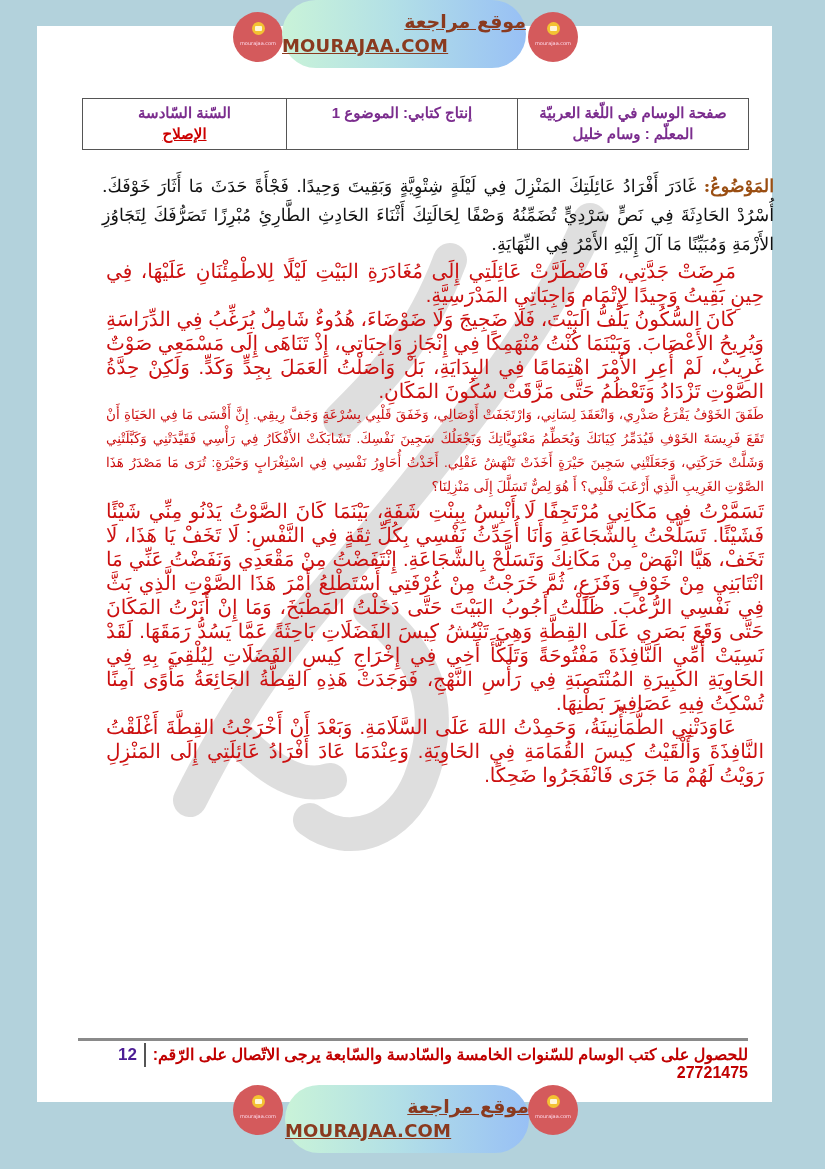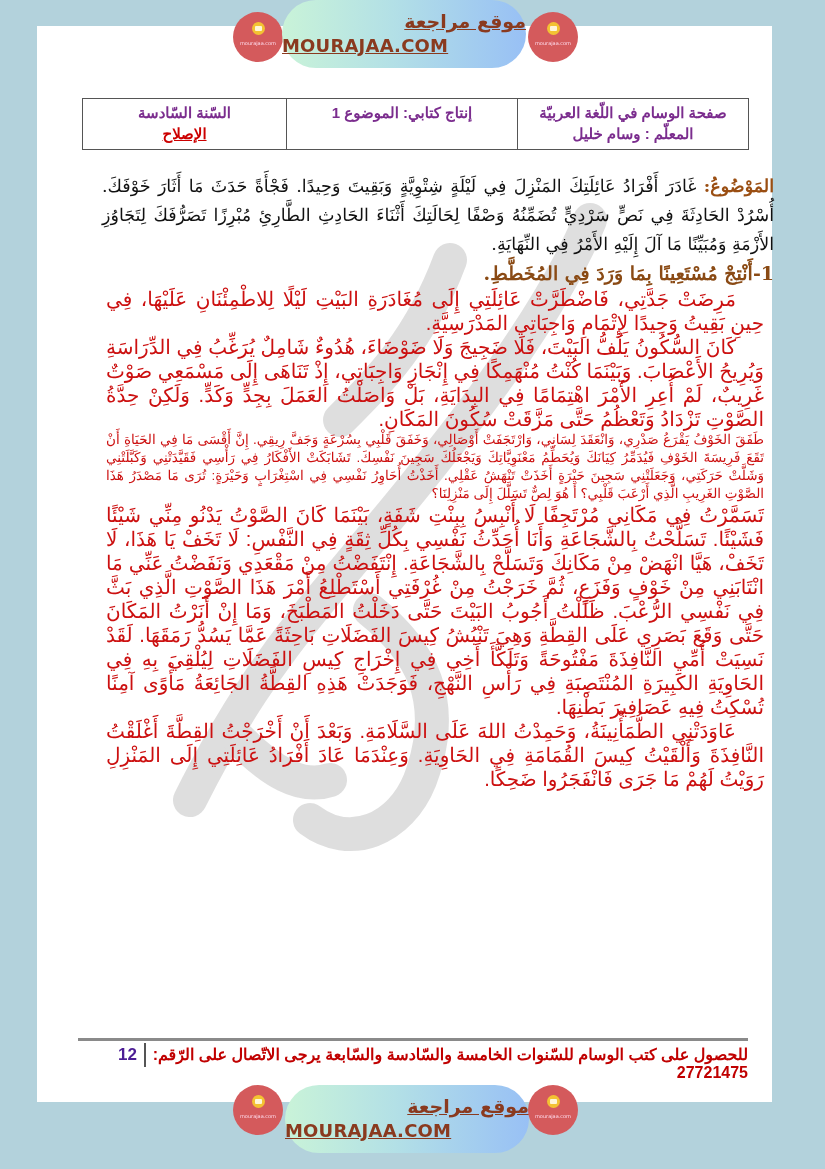--- a/index.html
+++ b/index.html
@@ -83,21 +83,21 @@
   }
   .topic .tl { color: #9a4e12; font-weight: bold; }
   .step {
     font-family: "DejaVu Serif", serif; font-weight: bold; font-size: 19px; line-height: 28px;
     color: #8a4a14; margin-top: 0px;
   }
   .answer {
     font-family: "Liberation Sans", sans-serif; color: #cc1010; font-size: 20px;
     line-height: 24px; margin: 0; padding: 0 10px 0 4px; text-align-last: right;
   }
-  .answer.small { font-size: 13.5px; line-height: 18px; }
+  .answer.small { font-size: 13.5px; line-height: 24px; }
   .answer.indent { text-indent: 28px; }
 
   
   .watermark { position: absolute; left: 120px; top: 180px; width: 520px; height: 700px; z-index: 2; pointer-events: none; }
 
   
   .footer-line {
     position: absolute; left: 78px; top: 1038px; width: 670px; height: 3px; background: #8a8a8a; z-index: 3;
   }
   .footer {
@@ -159,21 +159,20 @@
     <path d="M250 430 C 300 470, 330 520, 300 600 C 280 650, 230 670, 190 640"></path>
     <path d="M120 560 C 150 590, 180 610, 210 600"></path>
   </g>
 </svg>
 
 <div class="content">
   <div class="topic">
     <span class="tl">المَوْضُوعُ:</span>
     <span>غَادَرَ أَفْرَادُ عَائِلَتِكَ المَنْزِلَ فِي لَيْلَةٍ شِتْوِيَّةٍ وَبَقِيتَ وَحِيدًا. فَجْأَةً حَدَثَ مَا أَثَارَ خَوْفَكَ. أُسْرُدْ الحَادِثَةَ فِي نَصٍّ سَرْدِيٍّ تُضَمِّنُهُ وَصْفًا لِحَالَتِكَ أَثْنَاءَ الحَادِثِ الطَّارِئِ مُبْرِزًا تَصَرُّفَكَ لِتَجَاوُزِ الأَزْمَةِ وَمُبَيِّنًا مَا آلَ إِلَيْهِ الأَمْرُ فِي النِّهَايَةِ.</span>
   </div>
-  <div class="step">1-أَنْتِجْ مُسْتَعِينًا بِمَا وَرَدَ فِي المُخَطَّطِ.</div>
 
   <p class="answer indent">مَرِضَتْ جَدَّتِي، فَاضْطَرَّتْ عَائِلَتِي إِلَى مُغَادَرَةِ البَيْتِ لَيْلًا لِلاطْمِئْنَانِ عَلَيْهَا، فِي حِينِ بَقِيتُ وَحِيدًا لِإِتْمَامِ وَاجِبَاتِي المَدْرَسِيَّةِ.</p>
   <p class="answer indent">كَانَ السُّكُونُ يَلُفُّ البَيْتَ، فَلَا ضَجِيجَ وَلَا ضَوْضَاءَ، هُدُوءٌ شَامِلٌ يُرَغِّبُ فِي الدِّرَاسَةِ وَيُرِيحُ الأَعْصَابَ. وَبَيْنَمَا كُنْتُ مُنْهَمِكًا فِي إِنْجَازِ وَاجِبَاتِي، إِذْ تَنَاهَى إِلَى مَسْمَعِي صَوْتٌ غَرِيبٌ، لَمْ أُعِرِ الأَمْرَ اهْتِمَامًا فِي البِدَايَةِ، بَلْ وَاصَلْتُ العَمَلَ بِجِدٍّ وَكَدٍّ. وَلَكِنْ حِدَّةُ الصَّوْتِ تَزْدَادُ وَتَعْظُمُ حَتَّى مَزَّقَتْ سُكُونَ المَكَانِ.</p>
   <p class="answer small">طَفَقَ الخَوْفُ يَقْرَعُ صَدْرِي، وَانْعَقَدَ لِسَانِي، وَارْتَجَفَتْ أَوْصَالِي، وَخَفَقَ قَلْبِي بِسُرْعَةٍ وَجَفَّ رِيقِي. إِنَّ أَقْسَى مَا فِي الحَيَاةِ أَنْ تَقَعَ فَرِيسَةَ الخَوْفِ فَيُدَمِّرُ كِيَانَكَ وَيُحَطِّمُ مَعْنَوِيَّاتِكَ وَيَجْعَلُكَ سَجِينَ نَفْسِكَ. تَشَابَكَتْ الأَفْكَارُ فِي رَأْسِي فَقَيَّدَتْنِي وَكَبَّلَتْنِي وَشَلَّتْ حَرَكَتِي، وَجَعَلَتْنِي سَجِينَ حَيْرَةٍ أَخَذَتْ تَنْهَشُ عَقْلِي. أَخَذْتُ أُحَاوِرُ نَفْسِي فِي اسْتِغْرَابٍ وَحَيْرَةٍ: تُرَى مَا مَصْدَرُ هَذَا الصَّوْتِ الغَرِيبِ الَّذِي أَرْعَبَ قَلْبِي؟ أَ هُوَ لِصٌّ تَسَلَّلَ إِلَى مَنْزِلِنَا؟</p>
   <p class="answer">تَسَمَّرْتُ فِي مَكَانِي مُرْتَجِفًا لَا أَنْبِسُ بِبِنْتِ شَفَةٍ، بَيْنَمَا كَانَ الصَّوْتُ يَدْنُو مِنِّي شَيْئًا فَشَيْئًا. تَسَلَّحْتُ بِالشَّجَاعَةِ وَأَنَا أُحَدِّثُ نَفْسِي بِكُلِّ ثِقَةٍ فِي النَّفْسِ: لَا تَخَفْ يَا هَذَا، لَا تَخَفْ، هَيَّا انْهَضْ مِنْ مَكَانِكَ وَتَسَلَّحْ بِالشَّجَاعَةِ. إِنْتَفَضْتُ مِنْ مَقْعَدِي وَنَفَضْتُ عَنِّي مَا انْتَابَنِي مِنْ خَوْفٍ وَفَزَعٍ، ثُمَّ خَرَجْتُ مِنْ غُرْفَتِي أَسْتَطْلِعُ أَمْرَ هَذَا الصَّوْتِ الَّذِي بَثَّ فِي نَفْسِي الرُّعْبَ. ظَلَلْتُ أَجُوبُ البَيْتَ حَتَّى دَخَلْتُ المَطْبَخَ، وَمَا إِنْ أَنَرْتُ المَكَانَ حَتَّى وَقَعَ بَصَرِي عَلَى القِطَّةِ وَهِيَ تَنْبُشُ كِيسَ الفَضَلَاتِ بَاحِثَةً عَمَّا يَسُدُّ رَمَقَهَا. لَقَدْ نَسِيَتْ أُمِّي النَّافِذَةَ مَفْتُوحَةً وَتَلَكَّأَ أَخِي فِي إِخْرَاجِ كِيسِ الفَضَلَاتِ لِيُلْقِيَ بِهِ فِي الحَاوِيَةِ الكَبِيرَةِ المُنْتَصِبَةِ فِي رَأْسِ النَّهْجِ، فَوَجَدَتْ هَذِهِ القِطَّةُ الجَائِعَةُ مَأْوًى آمِنًا تُسْكِتُ فِيهِ عَصَافِيرَ بَطْنِهَا.</p>
   <p class="answer indent">عَاوَدَتْنِي الطُّمَأْنِينَةُ، وَحَمِدْتُ اللهَ عَلَى السَّلَامَةِ. وَبَعْدَ أَنْ أَخْرَجْتُ القِطَّةَ أَغْلَقْتُ النَّافِذَةَ وَأَلْقَيْتُ كِيسَ القُمَامَةِ فِي الحَاوِيَةِ. وَعِنْدَمَا عَادَ أَفْرَادُ عَائِلَتِي إِلَى المَنْزِلِ رَوَيْتُ لَهُمْ مَا جَرَى فَانْفَجَرُوا ضَحِكًا.</p>
 </div>
 
 <div class="footer-line"></div>
 <div class="footer">

